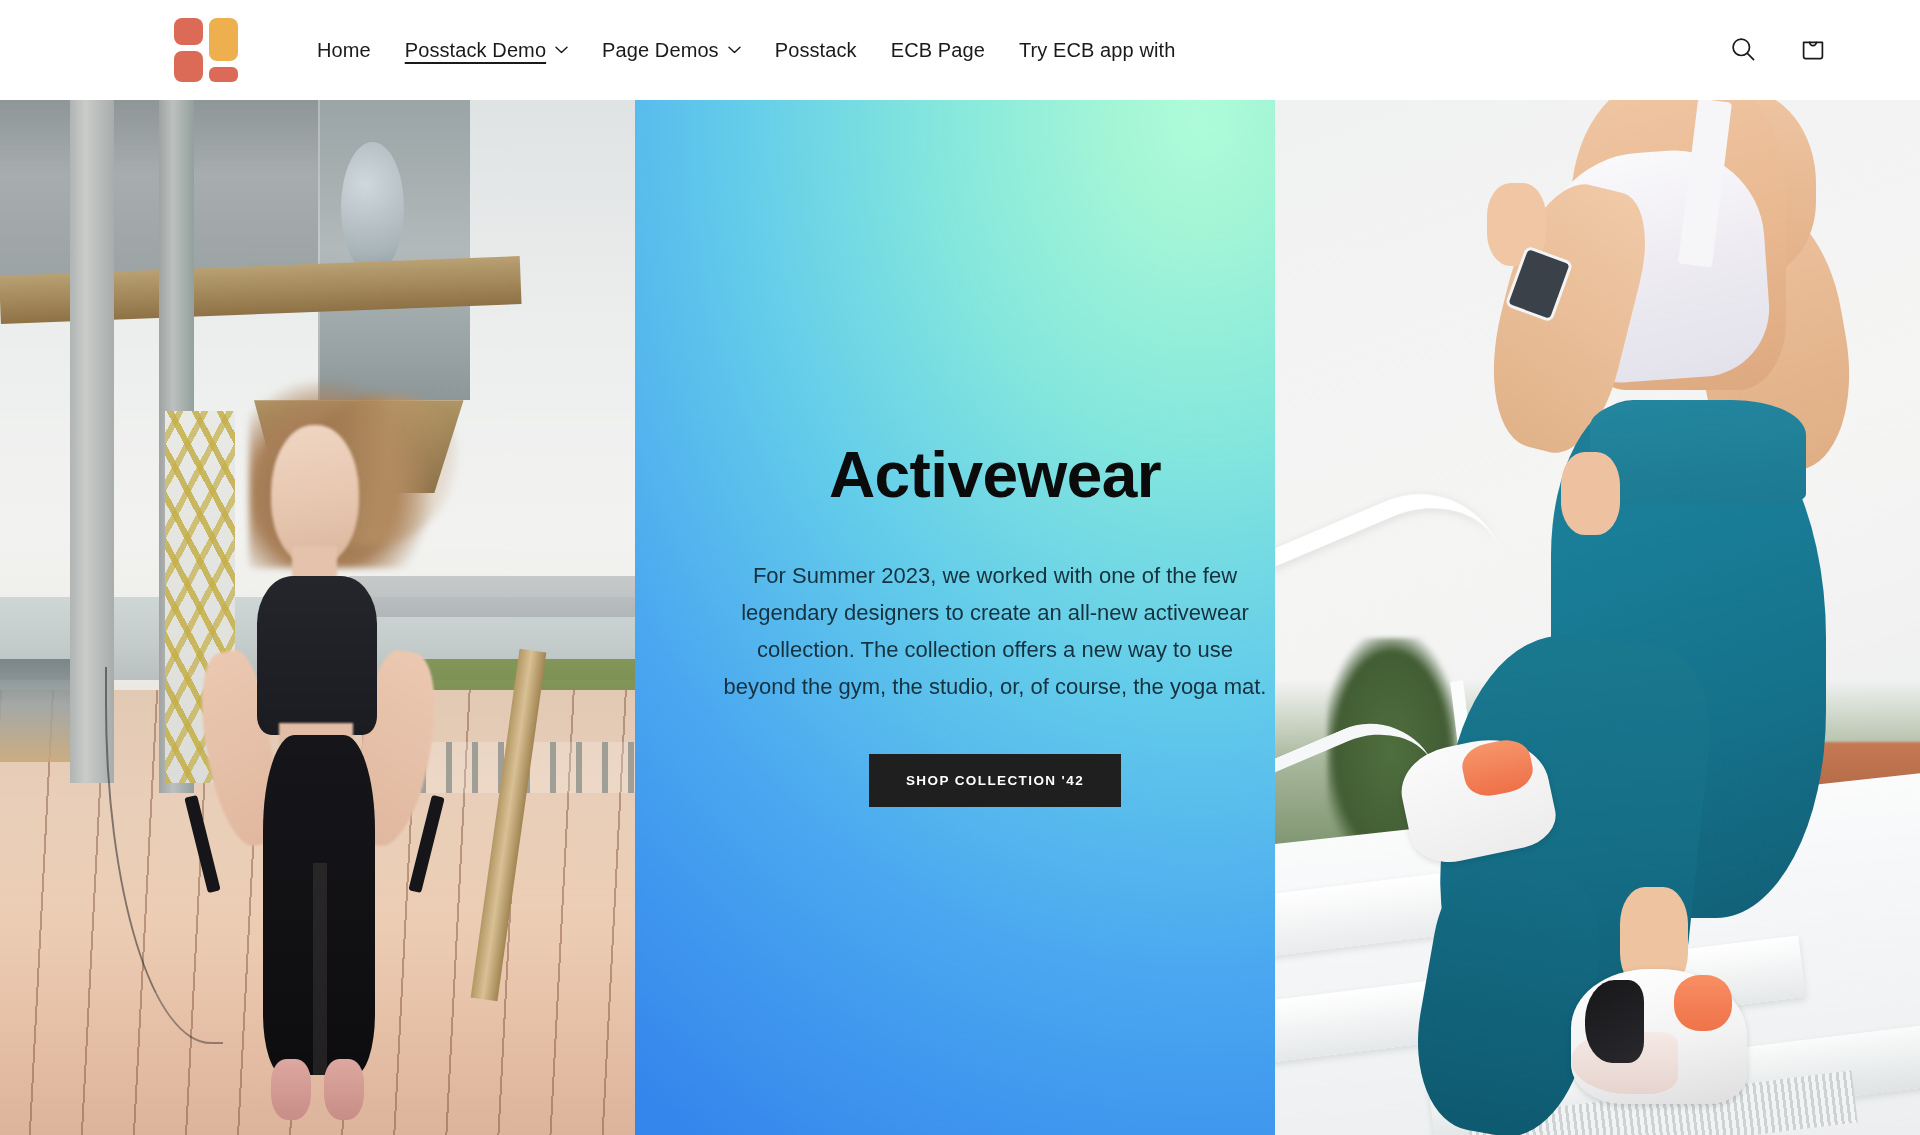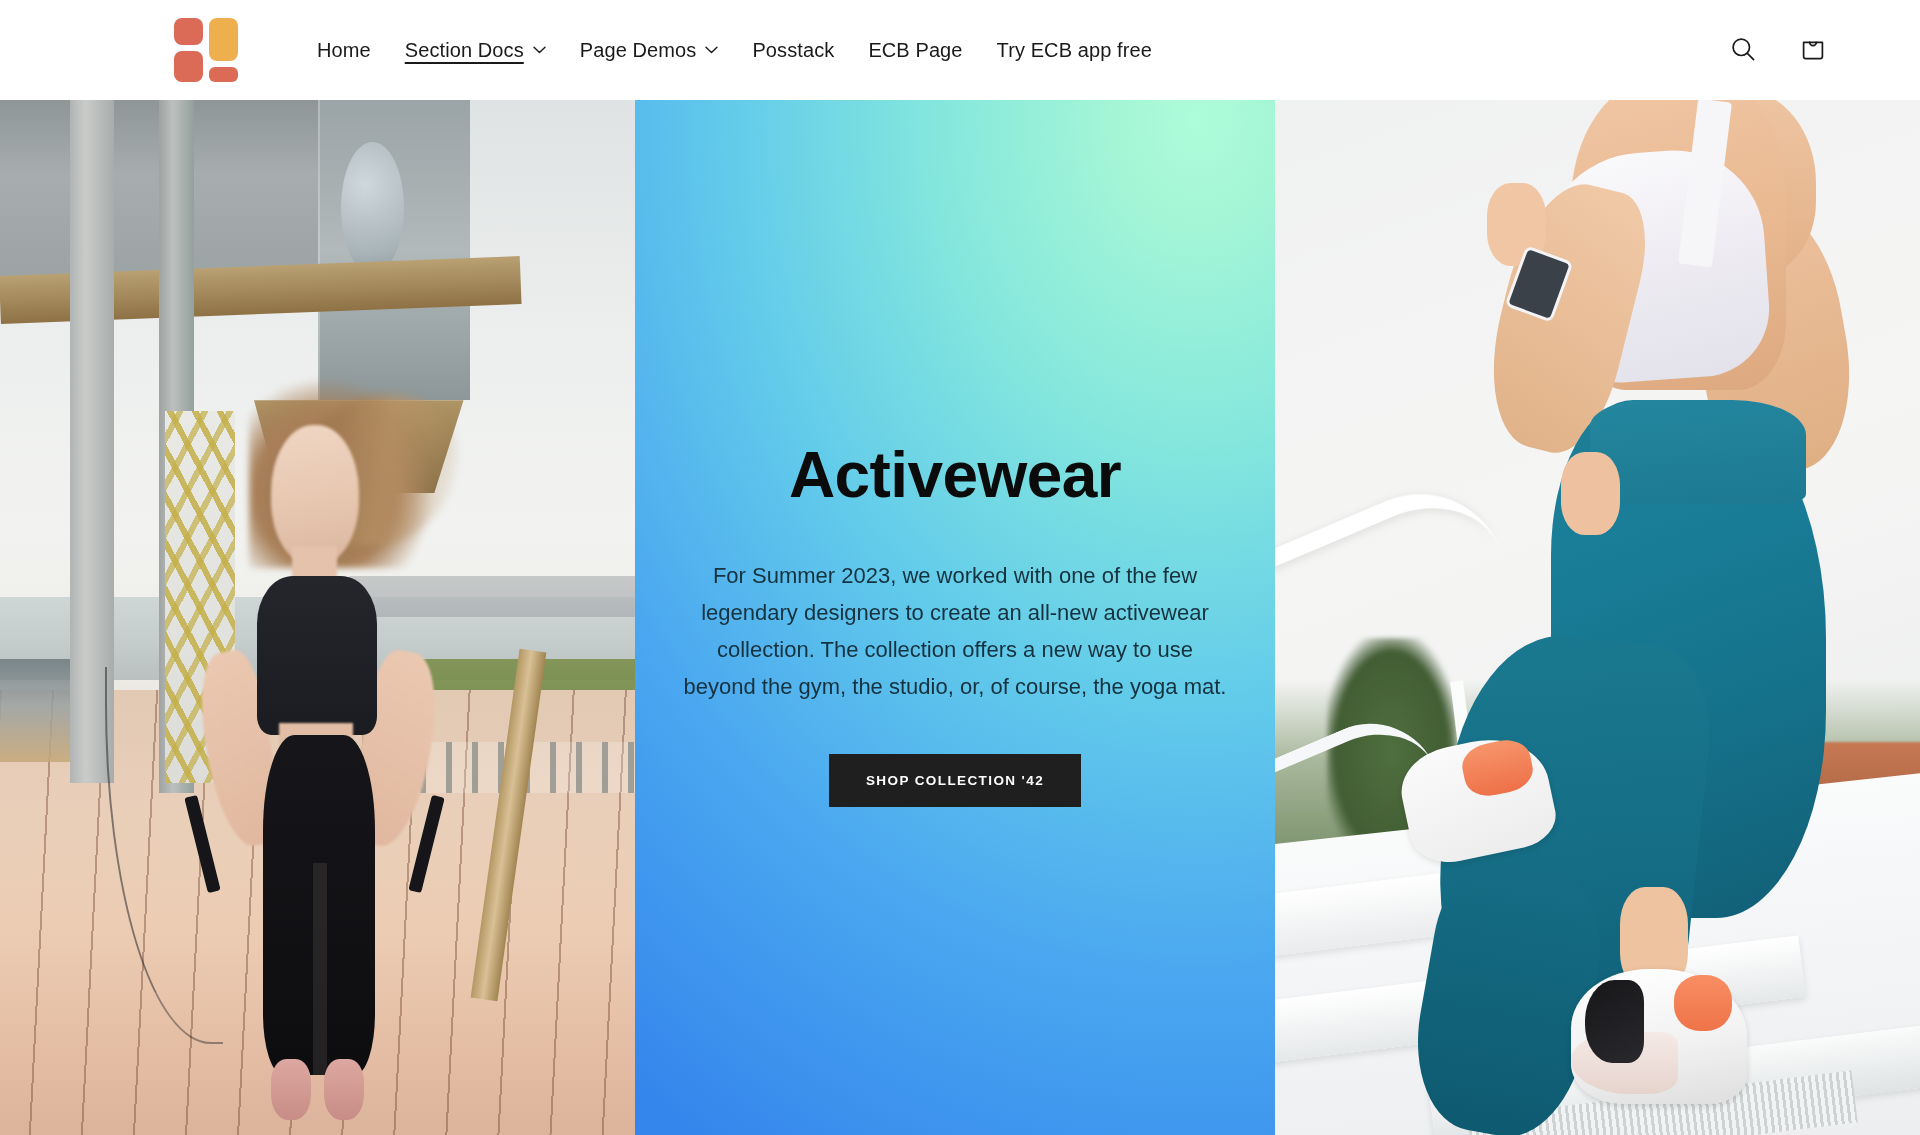--- a/index.html
+++ b/index.html
@@ -104,21 +104,21 @@
     background: #cfd3d6;
   }
   .hero-media.right { width: 645px; flex: 0 0 645px; }
 
   .hero-center {
     flex: 1 1 auto;
     position: relative;
     overflow: hidden;
     display: flex;
     flex-direction: column;
-    align-items: center;
+    align-items: flex-end;
     justify-content: center;
     background:
       radial-gradient(ellipse 150% 115% at 88% 2%, #aefcd9 0%, #a5f6d6 8%, #86e8dc 26%, #63ccea 48%, #4aa7f0 72%, #3586ec 100%);
   }
 
   .hero-inner {
     width: 560px;
     text-align: center;
     transform: translateY(6px);
   }
@@ -511,21 +511,21 @@
     </svg>
   </a>
 
   <nav class="main-nav">
 
     <div class="nav-item">
       <span class="nav-label">Home</span>
     </div>
 
     <div class="nav-item active">
-      <span class="nav-label">Section Docs</span>
+      <span class="nav-label">Posstack Demo</span>
       <span class="chev">
         <svg width="13" height="8" viewBox="0 0 13 8">
             <path d="M1 1.3 L6.5 6.6 L12 1.3" fill="none" stroke="#1a1a1a" stroke-width="1.4" stroke-linecap="round" stroke-linejoin="round"></path>
           </svg>
       </span>
     </div>
 
     <div class="nav-item">
       <span class="nav-label">Page Demos</span>
       <span class="chev">
@@ -537,21 +537,21 @@
 
     <div class="nav-item">
       <span class="nav-label">Posstack</span>
     </div>
 
     <div class="nav-item">
       <span class="nav-label">ECB Page</span>
     </div>
 
     <div class="nav-item">
-      <span class="nav-label">Try ECB app free</span>
+      <span class="nav-label">Try ECB app with</span>
     </div>
 
   </nav>
 
   <div class="header-spacer"></div>
 
   <div class="header-actions">
     <button class="icon-btn">
       <span>
         <svg width="28" height="28" viewBox="0 0 28 28">

